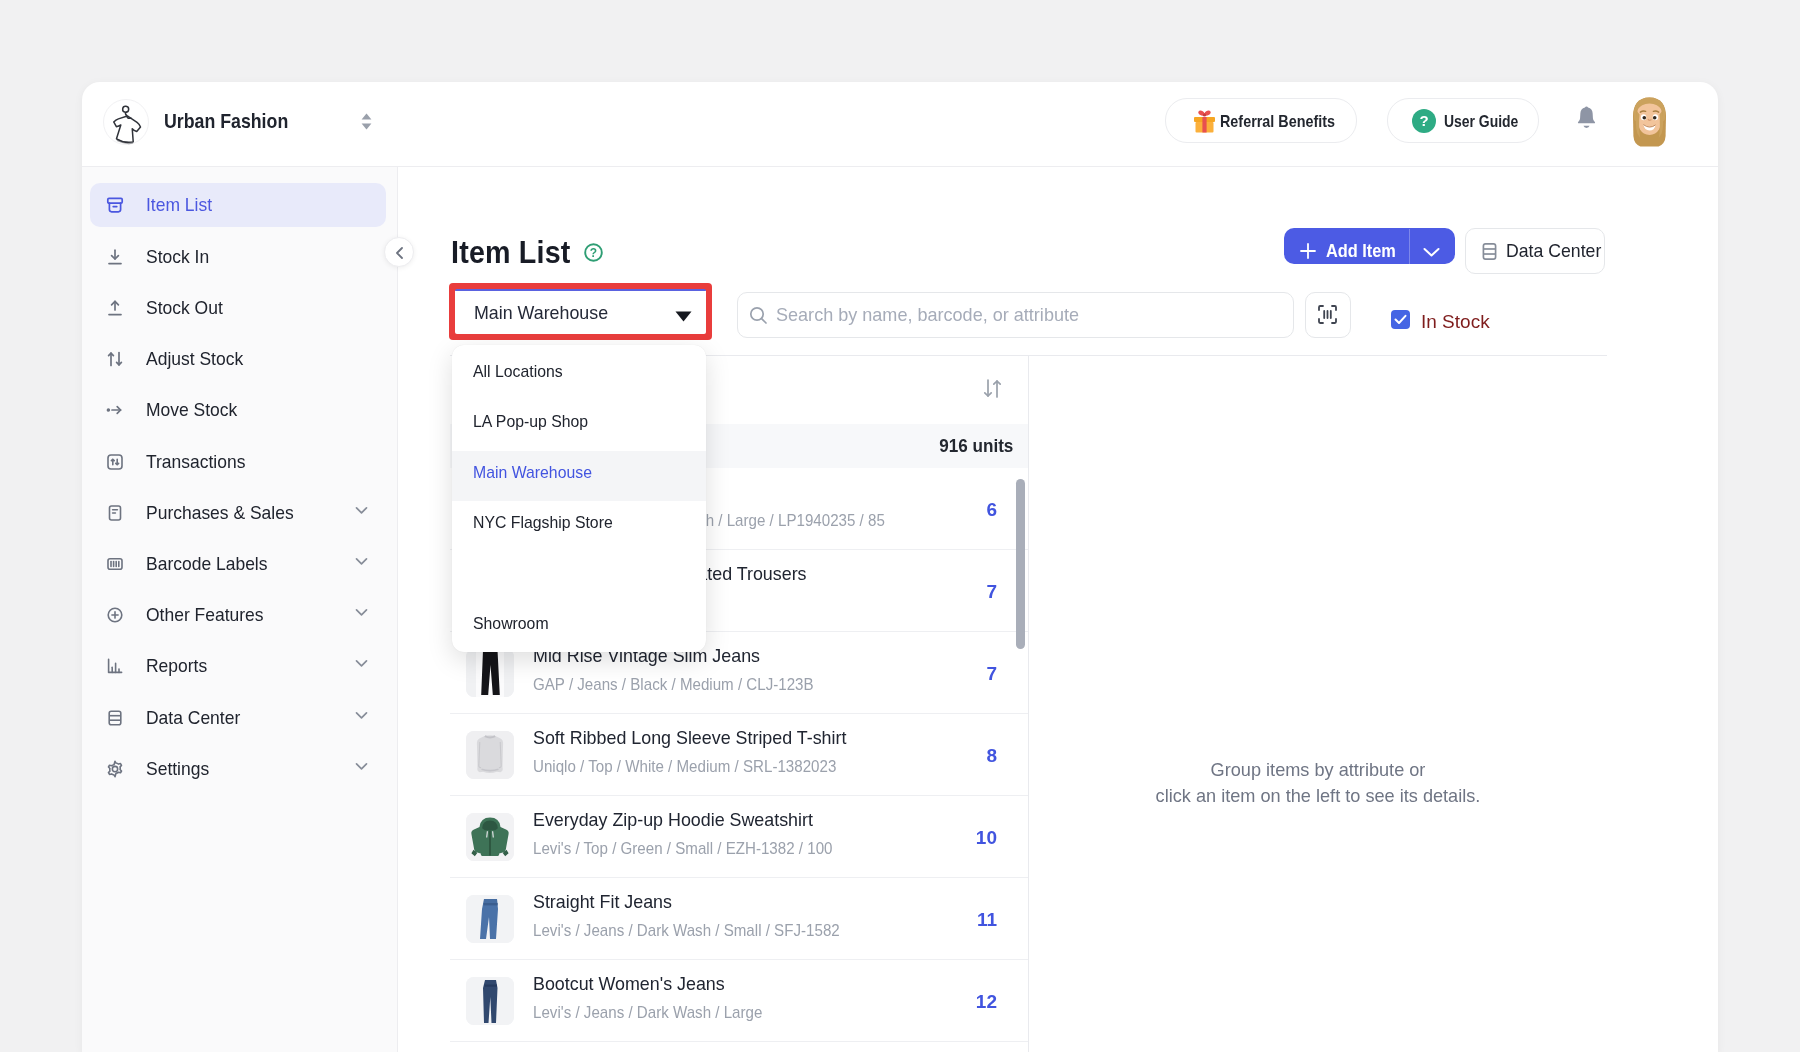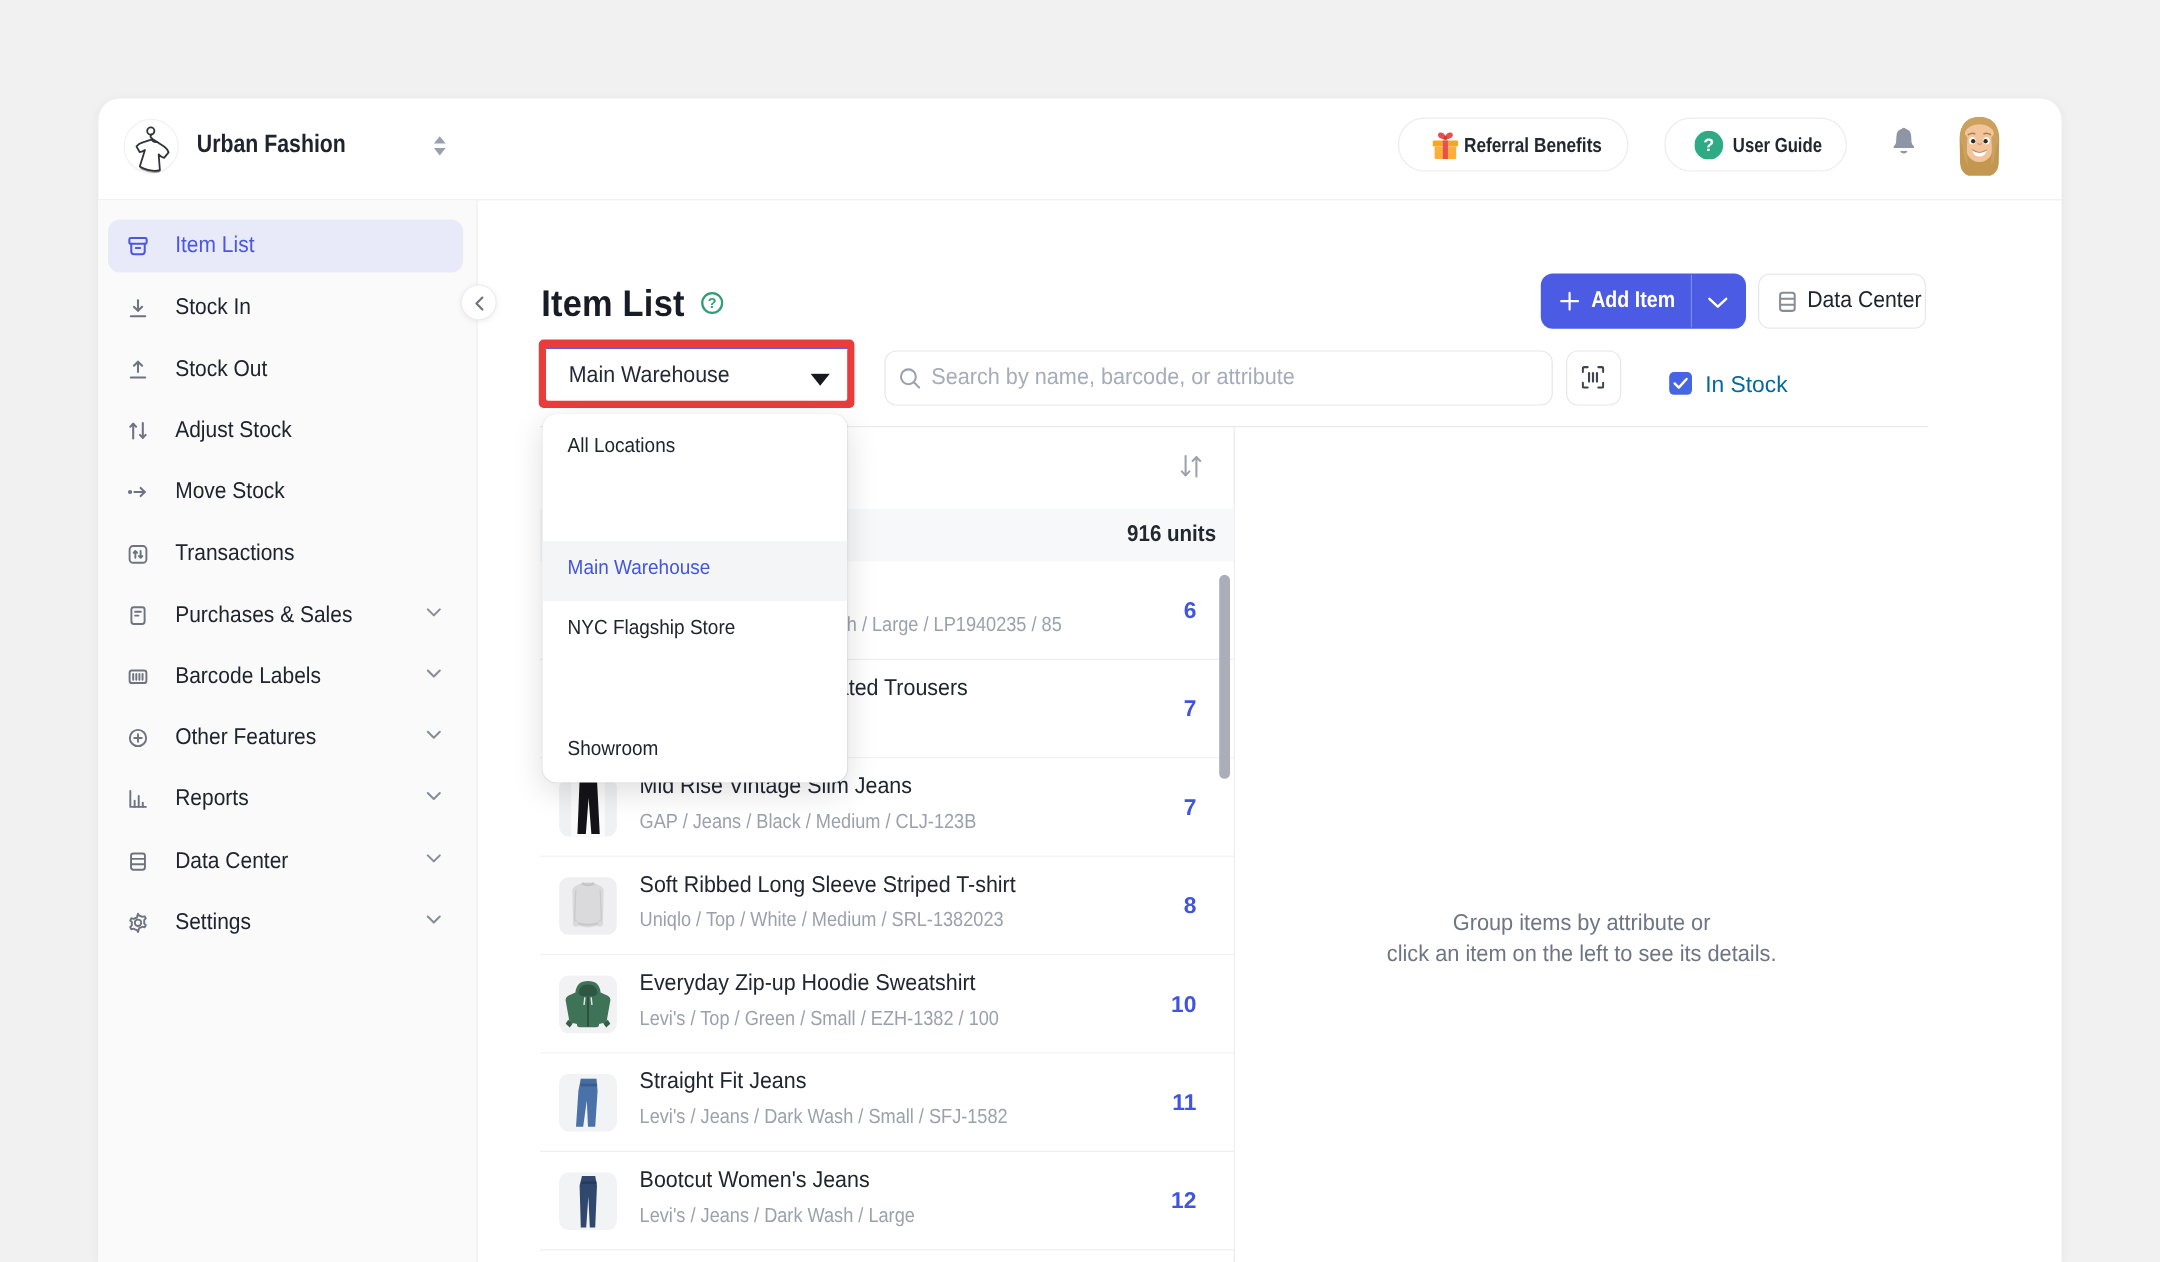--- a/index.html
+++ b/index.html
@@ -26,34 +26,34 @@
 .mi .lb { position:absolute; left:56px; top:11px; font-size:19px; color:#20242e; }
 .mi svg.ic { position:absolute; left:15px; top:12px; }
 .mi svg.chev { position:absolute; left:265px; top:15px; }
 .mi.sel { background:#e8eafa; border-radius:10px; }
 .mi.sel .lb { color:#4b57e0; font-weight:500; }
 #collapse { position:absolute; left:384px; top:237px; width:30px; height:30px; border-radius:50%;
   background:#fff; border:1px solid #ededf0; box-shadow:0 1px 5px rgba(0,0,0,.07); }
 
 #h1 { position:absolute; left:451px; top:235px; font-size:31px; font-weight:bold; color:#181c26; letter-spacing:0.2px; }
 #qhelp { position:absolute; left:584px; top:243px; }
-#addbtn { position:absolute; left:1284px; top:228px; width:171px; height:46px; border-radius:10px; background:#4c5be4; }
+#addbtn { position:absolute; left:1284px; top:228px; width:171px; height:36px; border-radius:10px; background:#4c5be4; }
 #addbtn .t { position:absolute; left:42px; top:12px; font-size:19px; font-weight:bold; color:#fff; }
 #addbtn .sep { position:absolute; left:125px; top:1px; width:1px; height:44px; background:rgba(255,255,255,.28); }
 #dcbtn { position:absolute; left:1465px; top:228px; width:140px; height:46px; border-radius:10px;
   background:#fff; border:1px solid #e5e7ea; }
 #dcbtn .t { position:absolute; left:40px; top:11px; font-size:19px; color:#20242e; white-space:nowrap; }
 
 #searchbox { position:absolute; left:737px; top:292px; width:557px; height:46px; border:1.5px solid #e5e7ea;
   border-radius:10px; background:#fff; }
 #searchbox .ph { position:absolute; left:38px; top:11px; font-size:19px; color:#a6acb9; }
 #scanbtn { position:absolute; left:1305px; top:292px; width:46px; height:46px; border:1.5px solid #e5e7ea;
   border-radius:10px; background:#fff; }
 #chk { position:absolute; left:1391px; top:310px; width:19px; height:19px; background:#4565e4; border-radius:4px; }
-#chklb { position:absolute; left:1421px; top:311px; font-size:19px; color:#0369a1; }
+#chklb { position:absolute; left:1421px; top:311px; font-size:19px; color:#7f1d1d; }
 
 #topline { position:absolute; left:450px; top:355px; width:1157px; height:1px; background:#e9eaee; }
 #vline { position:absolute; left:1028px; top:355px; width:1px; height:697px; background:#e9eaee; }
 #sorticon { position:absolute; left:983px; top:377px; }
 #sumrow { position:absolute; left:450px; top:424px; width:578px; height:44px; background:#f7f8fa; }
 #sumrow .t { position:absolute; right:15px; top:11px; font-size:19px; font-weight:bold; color:#23272f; }
 .row { position:absolute; left:450px; width:578px; height:82px; border-bottom:1px solid #eeeff2; background:#fff; }
 .row .thumb { position:absolute; left:16px; top:17px; width:48px; height:48px; border-radius:8px; background:#f2f3f5; overflow:hidden; }
 .row .ti { position:absolute; left:83px; top:13px; font-size:19px; color:#202531; }
 .row .su { position:absolute; left:83px; top:43px; font-size:17px; color:#9ba1ac; }
@@ -389,20 +389,23 @@
 <div id="wselect">
     <span class="t"><span class="sx" style="transform:scaleX(.938)">Main Warehouse</span></span>
     <svg style="position:absolute;left:220px;top:20px;" width="17" height="11" viewBox="0 0 17 11">
       <path d="M0.5 0.5 H16.5 L8.5 10.5 Z" fill="#15181f"></path>
     </svg>
   </div>
 <div id="ddpanel">
 <div class="dditem" style="top:5px;">
       <span class="t"><span class="sx" style="transform:scaleX(.93)">All Locations</span></span>
     </div>
+<div class="dditem" style="top:55px;">
+      <span class="t"><span class="sx" style="transform:scaleX(.93)">LA Pop-up Shop</span></span>
+    </div>
 <div class="dditem hl" style="top:106px;">
       <span class="t"><span class="sx" style="transform:scaleX(.93)">Main Warehouse</span></span>
     </div>
 <div class="dditem" style="top:156px;">
       <span class="t"><span class="sx" style="transform:scaleX(.93)">NYC Flagship Store</span></span>
     </div>
 <div class="dditem" style="top:257px;">
       <span class="t"><span class="sx" style="transform:scaleX(.93)">Showroom</span></span>
     </div>
 </div>

